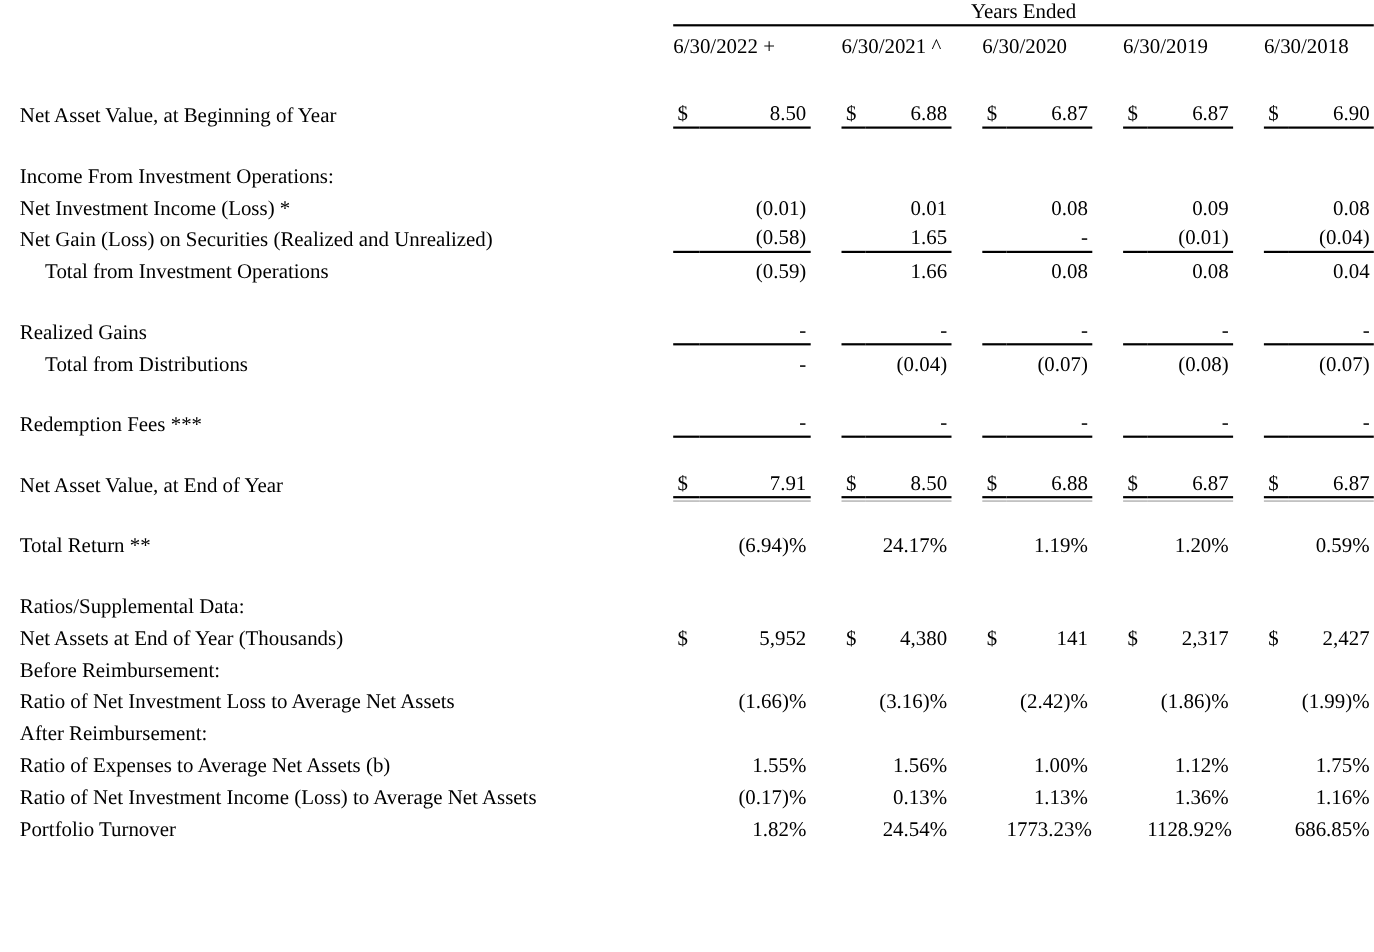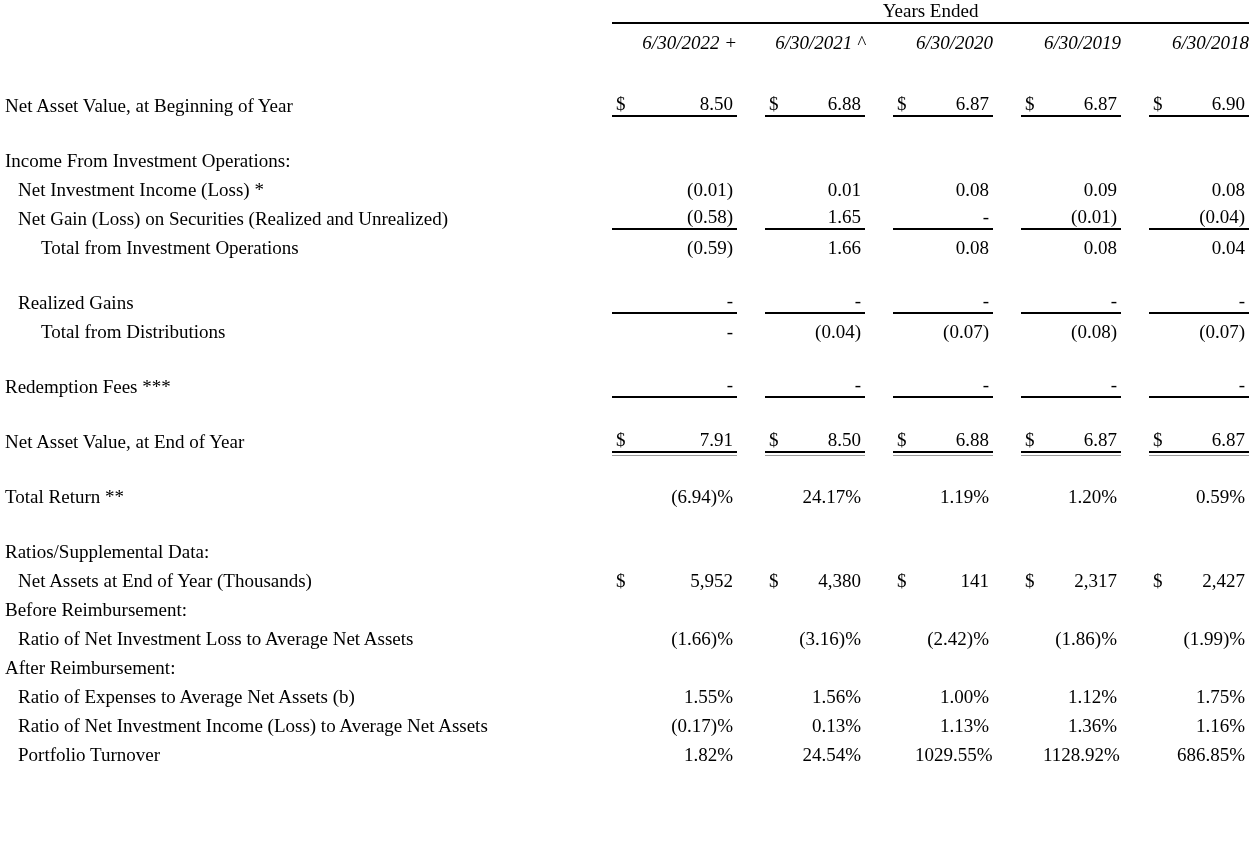--- a/index.html
+++ b/index.html
@@ -31,30 +31,30 @@
   col.c-gap   { width: 28px; }
   col.c-cur   { width: 22px; }
   col.c-val   { width: 78px; }
 
   
   tr.years td { height: 24px; }
   td.years-cell {
     text-align: center;
     border-bottom: 2px solid #000;
   }
-  tr.heads td { height: 30px; text-align: right; font-style: italic; }
+  tr.heads td { height: 30px; text-align: left; }
   td.hd-pad { padding-left: 28px; }
 
   
   tbody td { height: 29px; }
   tr.sp-first td { height: 34px; }
   tr.sp td { height: 26px; }
 
   td.label { text-align: left; }
-  td.ind0 { padding-left: 5px; }
+  td.ind0 { padding-left: 18px; }
   td.ind1 { padding-left: 18px; margin-top: 11px; }
   td.ind2 { padding-left: 41px; }
 
   td.cur { text-align: left; padding-left: 4px; }
   td.val { text-align: right; padding-right: 4px; }
 
   td.u1 { border-bottom: 2px solid #000; }
   td.u2 { border-bottom: 2px solid #000; position: relative; }
   td.u2::after {
     content: "";
@@ -413,21 +413,21 @@
       </tr>
       <tr>
         <td class="label ind1">Portfolio Turnover</td>
         <td class="cur"></td>
         <td class="val">1.82%</td>
         <td class="gap"></td>
         <td class="cur"></td>
         <td class="val">24.54%</td>
         <td class="gap"></td>
         <td class="cur"></td>
-        <td class="val">1029.55%</td>
+        <td class="val">1773.23%</td>
         <td class="gap"></td>
         <td class="cur"></td>
         <td class="val">1128.92%</td>
         <td class="gap"></td>
         <td class="cur"></td>
         <td class="val">686.85%</td>
       </tr>
     </tbody>
 </table>
 

